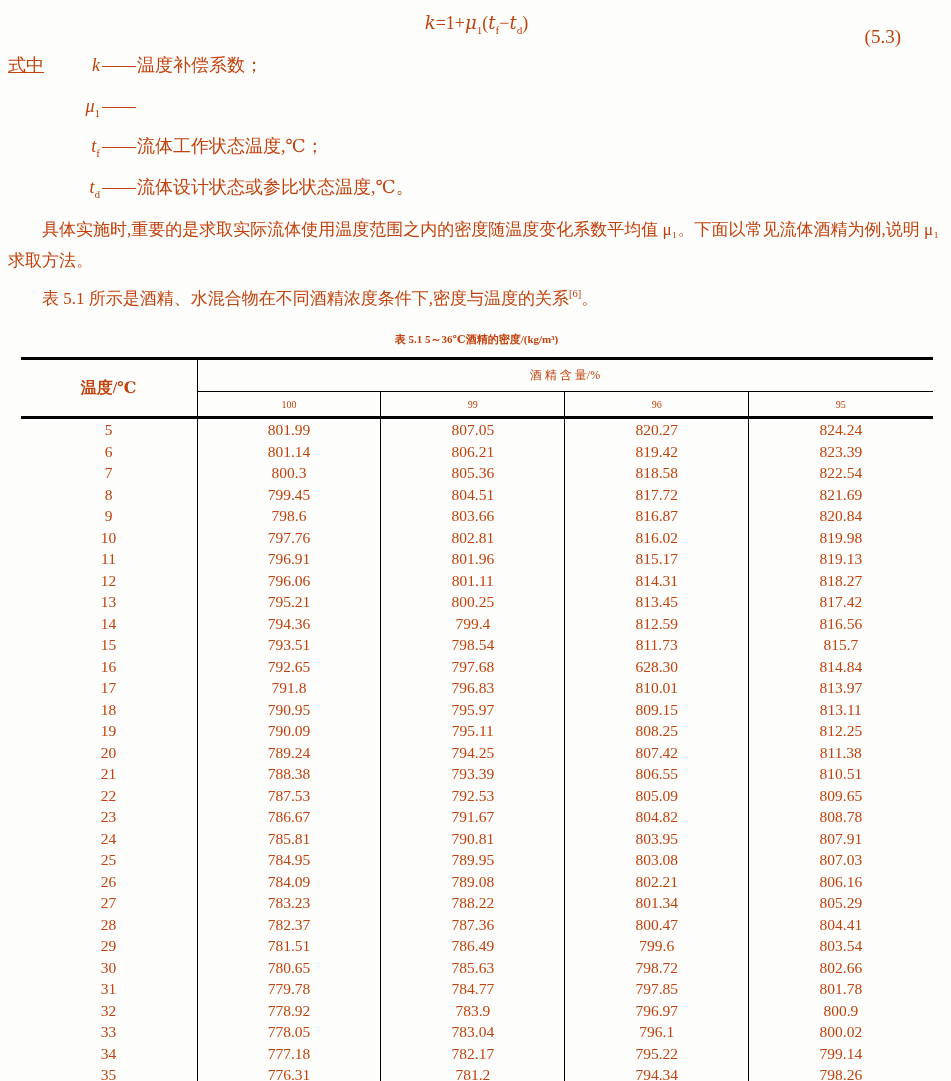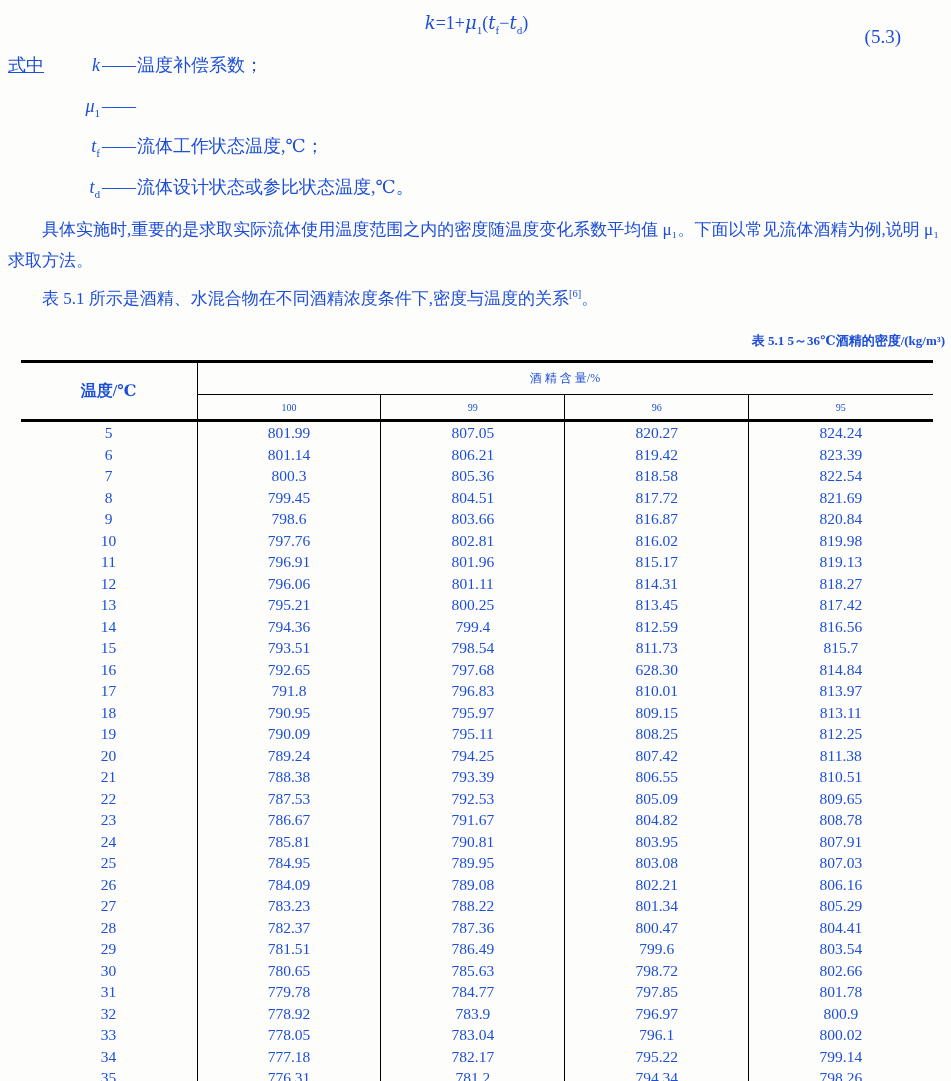--- a/index.html
+++ b/index.html
@@ -1,39 +1,39 @@
 <!DOCTYPE html>
 <html><head>
 <meta charset="utf-8">
 <style>
   html, body { margin:0; padding:0; background:#e8e8e8; }
   .page {
     width:951px; height:1081px; box-sizing:border-box;
-    background:#fdfdfb; color:#1d4ed8;
+    background:#fdfdfb; color:#c2410c;
     font-family:"Liberation Serif","DejaVu Serif",serif;
     padding:6px 6px 0 8px; overflow:hidden; position:relative;
   }
   
   .formula-row { position:relative; text-align:center; font-size:18px; padding-top:6px; height:30px; }
   .formula i { font-style:italic; font-family:"DejaVu Serif",serif; }
   sub { font-size:0.62em; }
   sup { font-size:0.62em; }
   .eq-number { position:absolute; right:44px; top:20px; font-size:19px; }
   
   .definitions { font-size:18px; margin-top:6px; }
   .def-line { display:flex; align-items:baseline; line-height:34px; white-space:nowrap; }
   .def-prefix { width:58px;text-decoration:underline; }
   .def-term { width:34px; text-align:right; font-style:italic; }
   .def-term sub { font-style:normal; }
   .def-dash { letter-spacing:-2px; margin:0 3px 0 2px; }
   
   .para { font-size:17px; line-height:31px; margin:2px 0; text-indent:2em; }
   .para.p1 { margin-top:4px; }
   
-  .table-title { text-align:right; font-weight:bold; font-size:13px; margin:18px 0 10px; }
+  .table-title { text-align:center; font-weight:bold; font-size:11px; margin:18px 0 10px; }
   
   table.density { border-collapse:collapse; margin:0 auto; width:912px;
     border-top:3px solid #000; border-bottom:3px solid #000; table-layout:fixed; }
   table.density th, table.density td { padding:0; text-align:center; }
   .temp-h { width:176px; border-right:1.5px solid #000; border-bottom:3px solid #000;
     font-weight:bold; font-size:16px; }
   .group-h { border-bottom:1.5px solid #000; height:31px; font-weight:normal; font-size:12px; }
   .conc-h { height:24px; border-bottom:3px solid #000; font-weight:normal; font-size:10px;font-family:Liberation Serif, serif; }
   .conc-h + .conc-h { border-left:1.5px solid #000; }
   tbody td { height:21.5px; line-height:21.5px; font-size:15.5px; }

